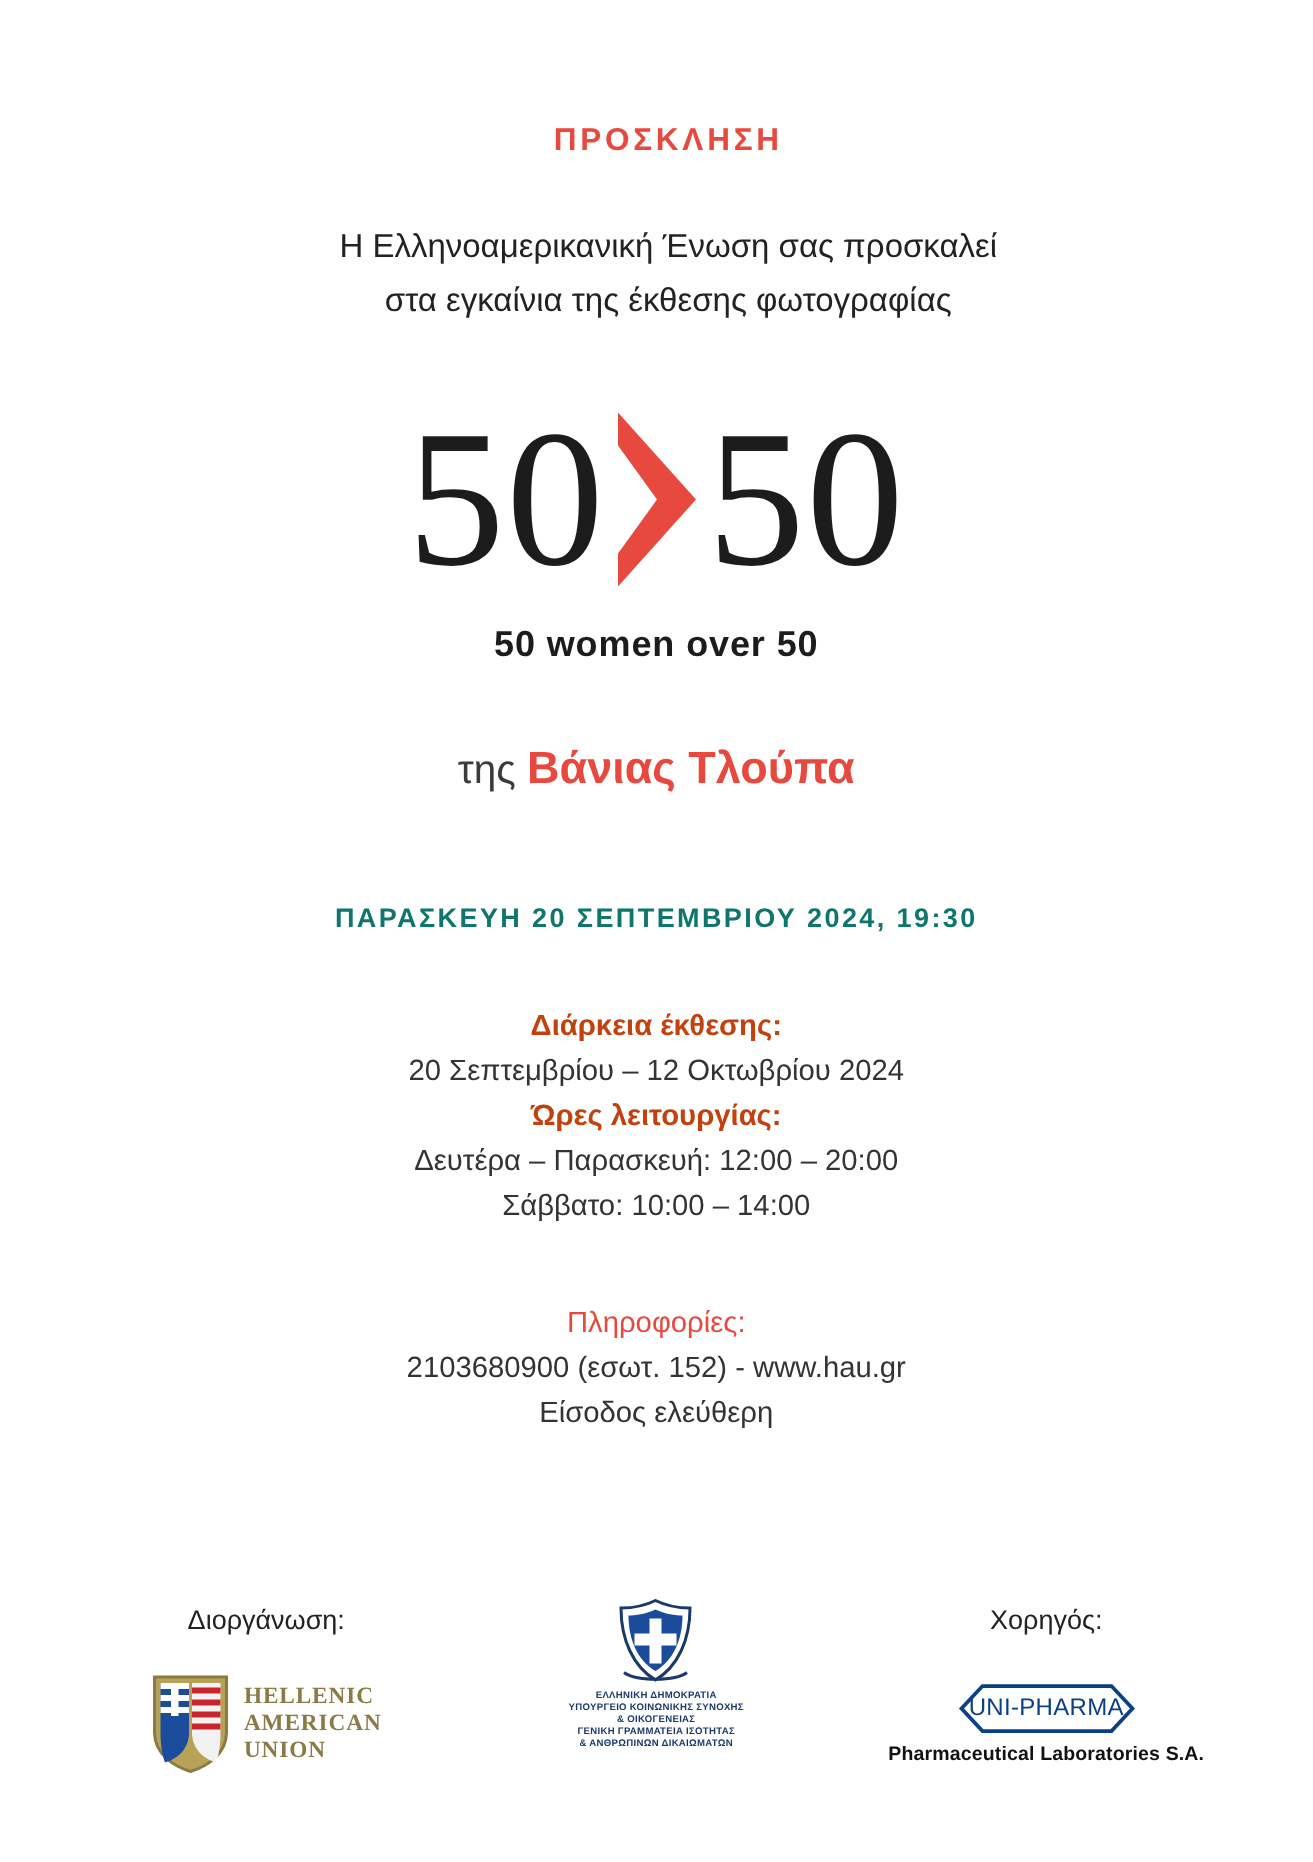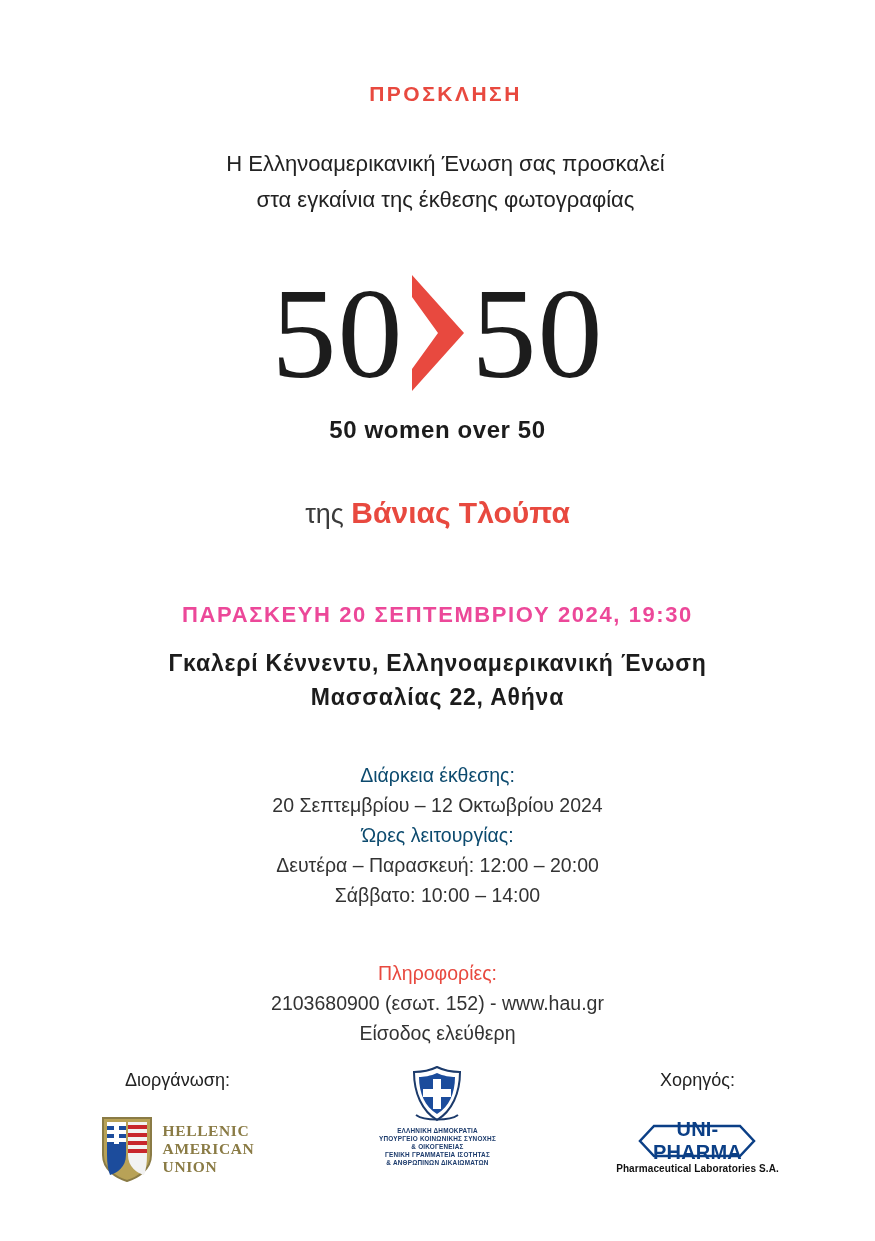--- a/index.html
+++ b/index.html
@@ -85,43 +85,43 @@
     color: #3b3b3b;
   }
   .artist .name {
     color: #e8493f;
     font-weight: bold;
     font-size: 30px;
   }
 
   .datetime {
     margin-top: 72px;
-    font-size: 22px;
+    font-size: 18px;
     font-weight: bold;
     letter-spacing: 1.6px;
-    color: #ec4899;
+    color: #0f766e;
   }
   .venue {
     margin-top: 18px;
     font-size: 23px;
     font-weight: bold;
     line-height: 34px;
     letter-spacing: 0.8px;
     color: #1c1c1c;
   }
 
   .block {
     margin-top: 46px;
     font-size: 19.5px;
     line-height: 30px;
     color: #333333;
   }
   .block .lbl {
-    color: #0c4a6e;
-    font-weight: 400;
+    color: #c2410c;
+    font-weight: 700;
   }
 
   .info {
     margin-top: 48px;
     font-size: 19.5px;
     line-height: 30px;
     color: #333333;
   }
   .info .lbl { color: #e8493f; }
 
@@ -184,28 +184,28 @@
     position: relative;
     width: 118px;
     height: 34px;
   }
   .up-label {
     position: absolute;
     left: 0; top: 0; right: 0; bottom: 0;
     display: flex;
     align-items: center;
     justify-content: center;
-    font-size: 20px;
-    font-weight: bold;
+    font-size: 16px;
+    font-weight: normal;
     color: #0b3f86;
     letter-spacing: 0.2px;
   }
   .up-sub {
     margin-top: 5px;
-    font-size: 10px;
+    font-size: 13px;
     font-weight: bold;
     color: #111111;
     letter-spacing: 0.1px;
   }
 </style>
 </head>
 <body>
 
 <div class="page">
 
@@ -228,24 +228,20 @@
 
   <div class="logo-sub center">50 women over 50</div>
 
   <div class="artist center">
     <span>της</span>
     <span class="name">Βάνιας Τλούπα</span>
   </div>
 
   <div class="datetime center">ΠΑΡΑΣΚΕΥΗ 20 ΣΕΠΤΕΜΒΡΙΟΥ 2024, 19:30</div>
 
-  <div class="venue center">
-    <div>Γκαλερί Κέννεντυ, Ελληνοαμερικανική Ένωση</div>
-    <div>Μασσαλίας 22, Αθήνα</div>
-  </div>
 
   <div class="block center">
     <div class="lbl">Διάρκεια έκθεσης:</div>
     <div>20 Σεπτεμβρίου – 12 Οκτωβρίου 2024</div>
     <div class="lbl">Ώρες λειτουργίας:</div>
     <div>Δευτέρα – Παρασκευή: 12:00 – 20:00</div>
     <div>Σάββατο: 10:00 – 14:00</div>
   </div>
 
   <div class="info center">

